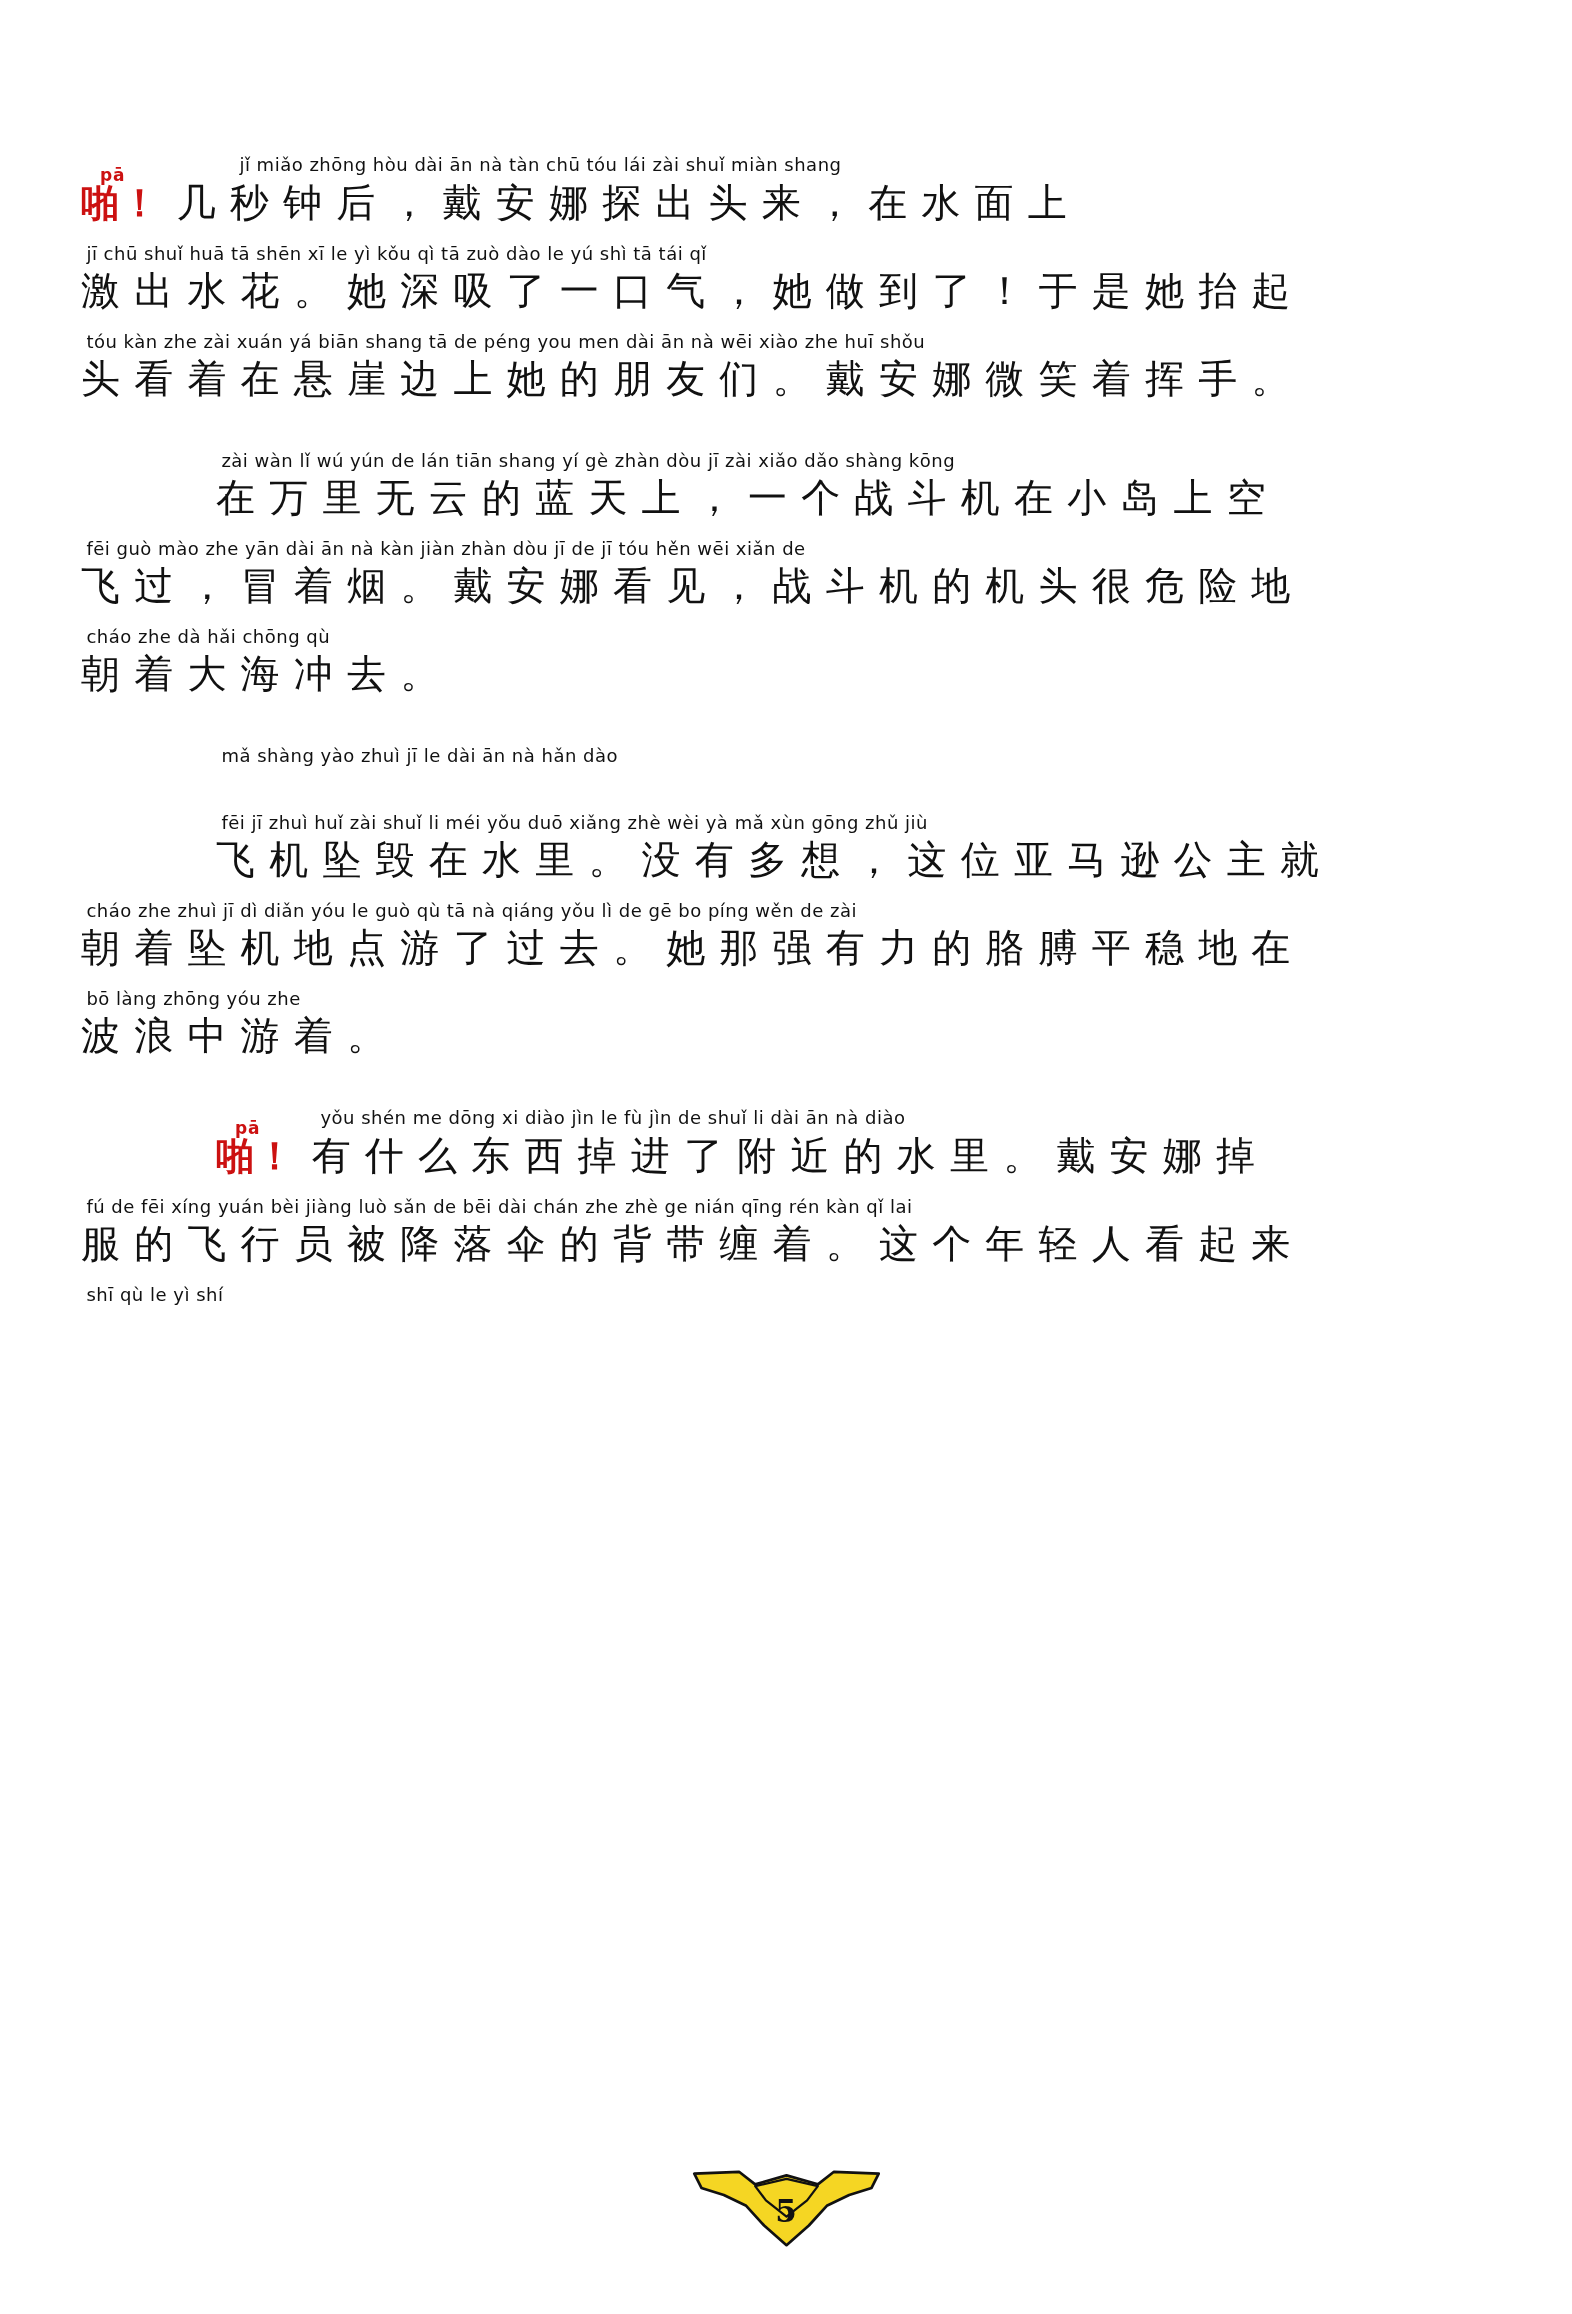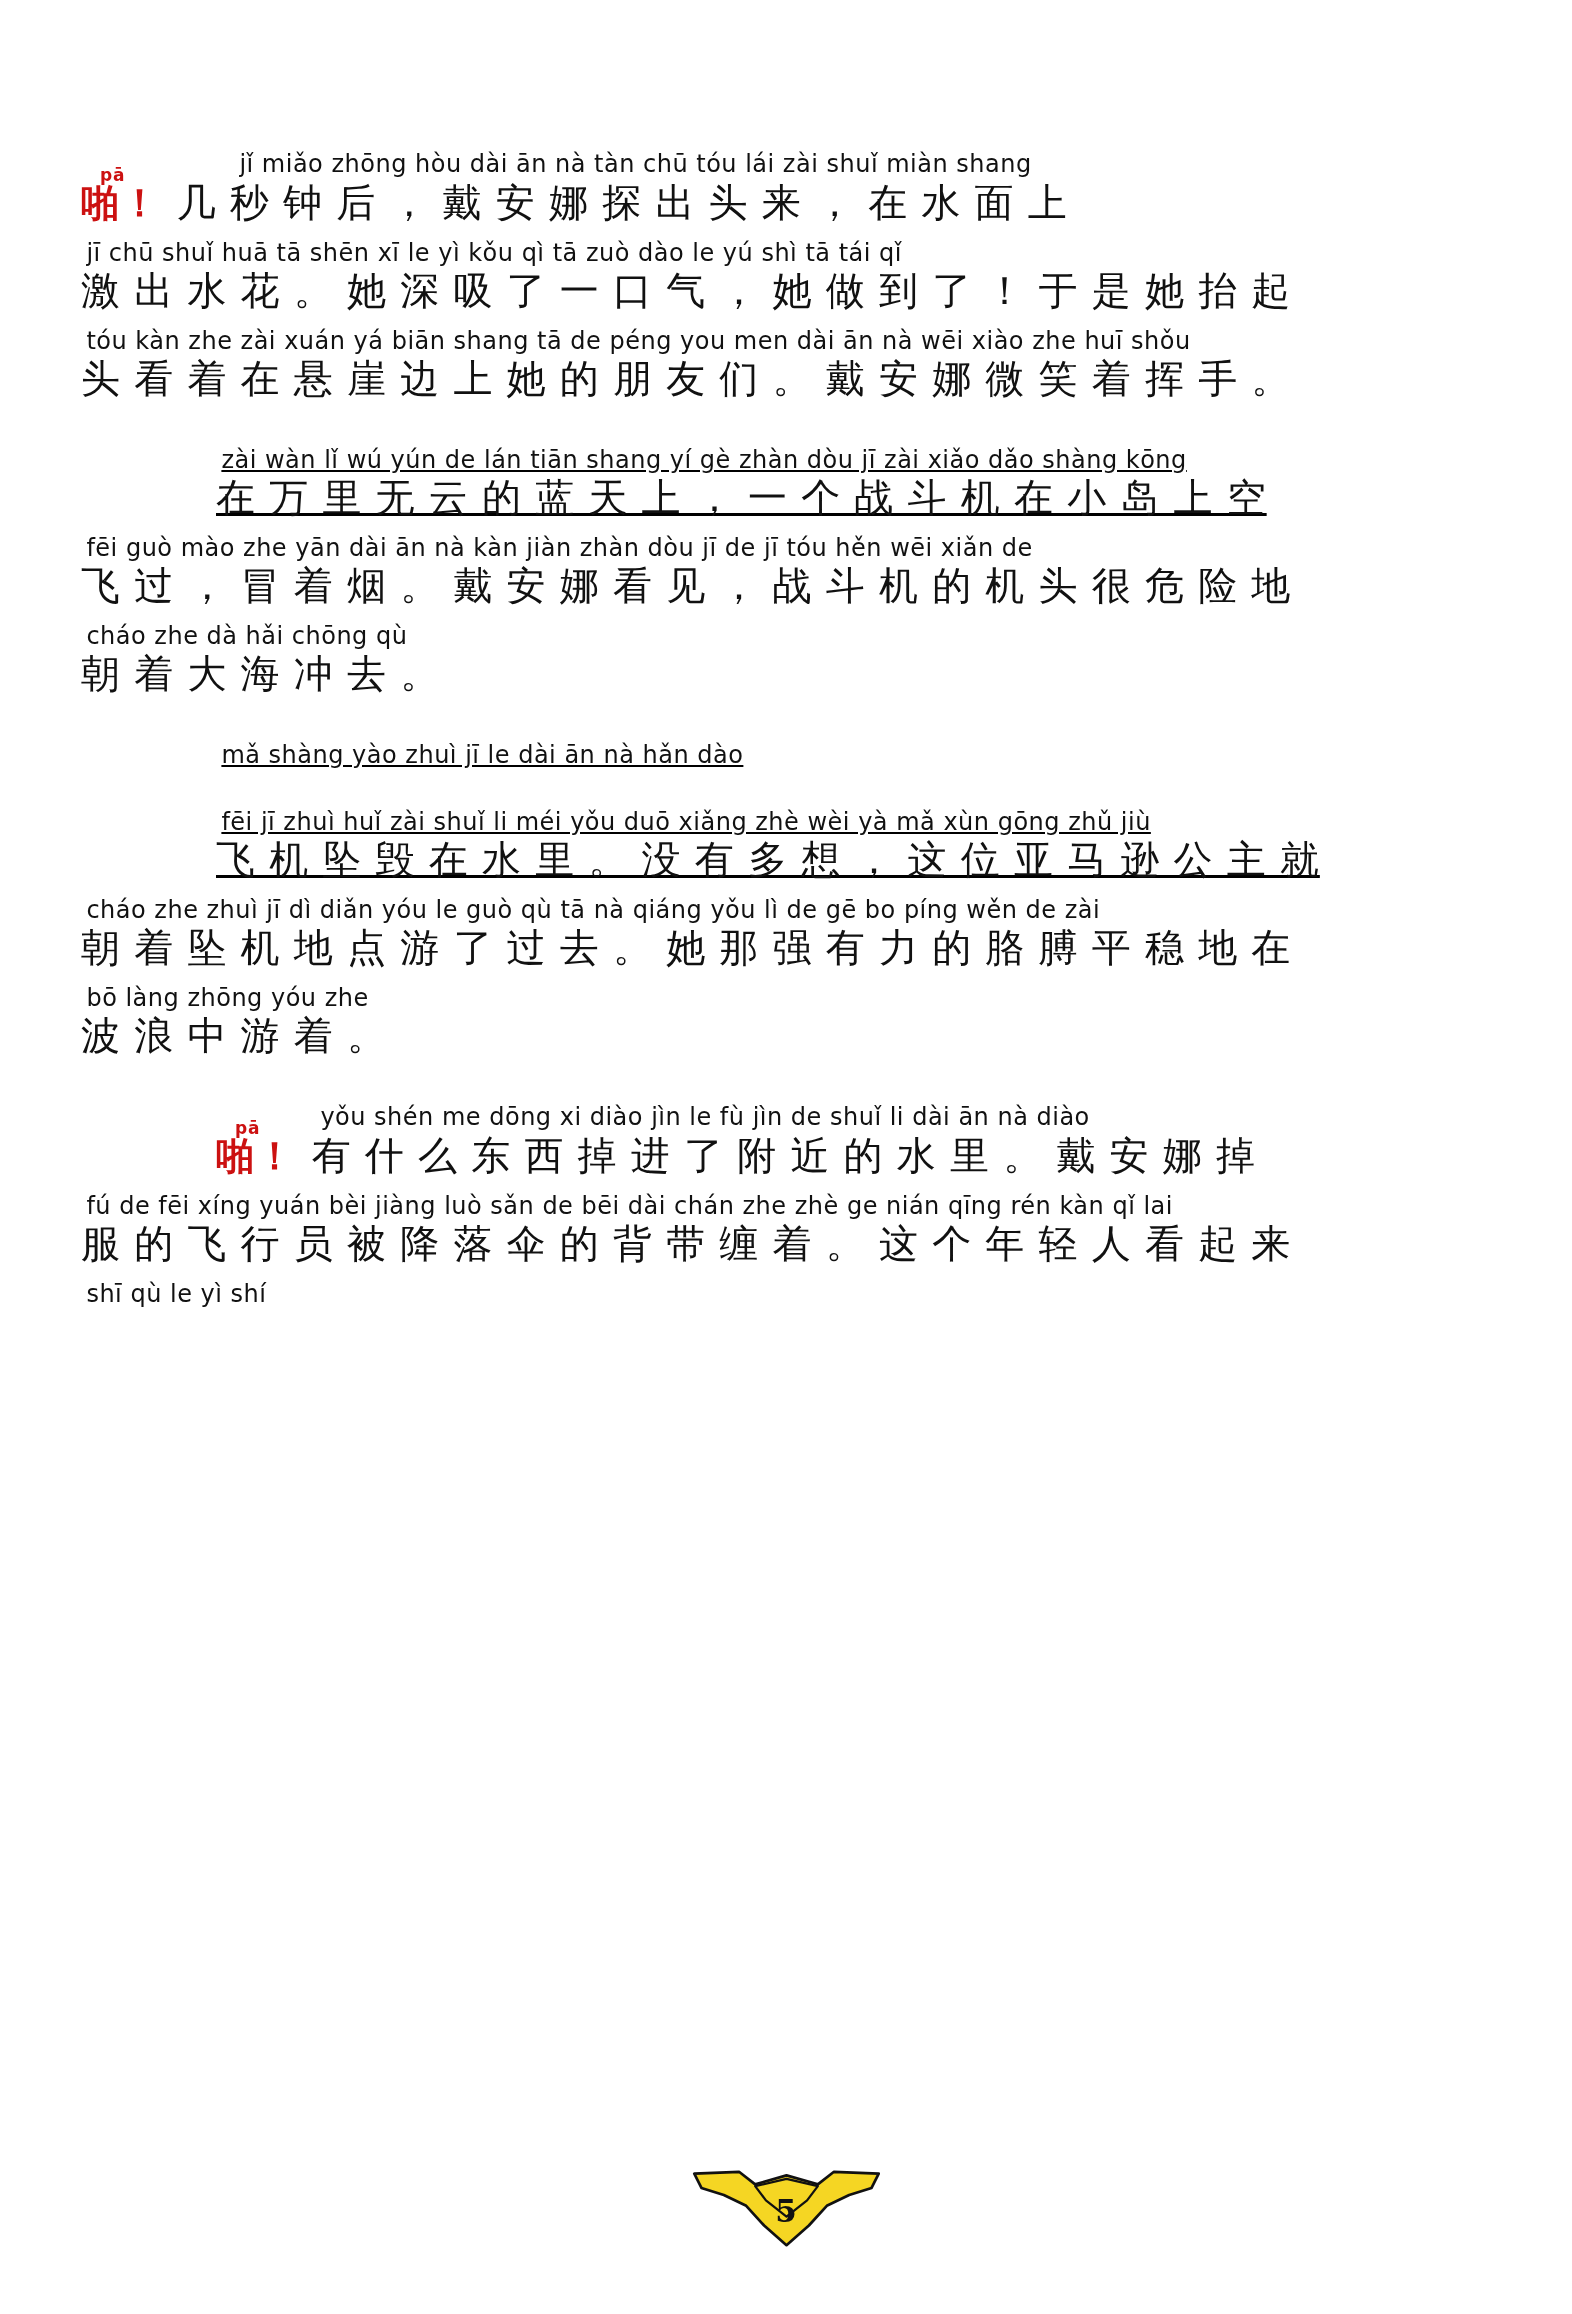--- a/index.html
+++ b/index.html
@@ -20,26 +20,26 @@
     height: 2314px;
     box-sizing: border-box;
     padding: 153px 81px 0 81px;
   }
   
   .line {
     position: relative;
     margin-bottom: 12.6px;
     white-space: nowrap;
   }
-  .line.indent { padding-left: 135px; text-decoration: underline; }
+  .line.indent { padding-left: 135px; }
   .para-gap { height: 31px; }
 
   .pinyin-row {
     font-family: "DejaVu Sans", sans-serif;
-    font-size: 24px;
+    font-size: 18px;
     color: #111;
     letter-spacing: 0.5px;
     height: 23.4px;
     line-height: 23.4px;
     white-space: nowrap;
     margin-left: 5.4px;
   }
   .hanzi-row {
     font-family: "DejaVu Serif", serif;
     font-size: 39px;

